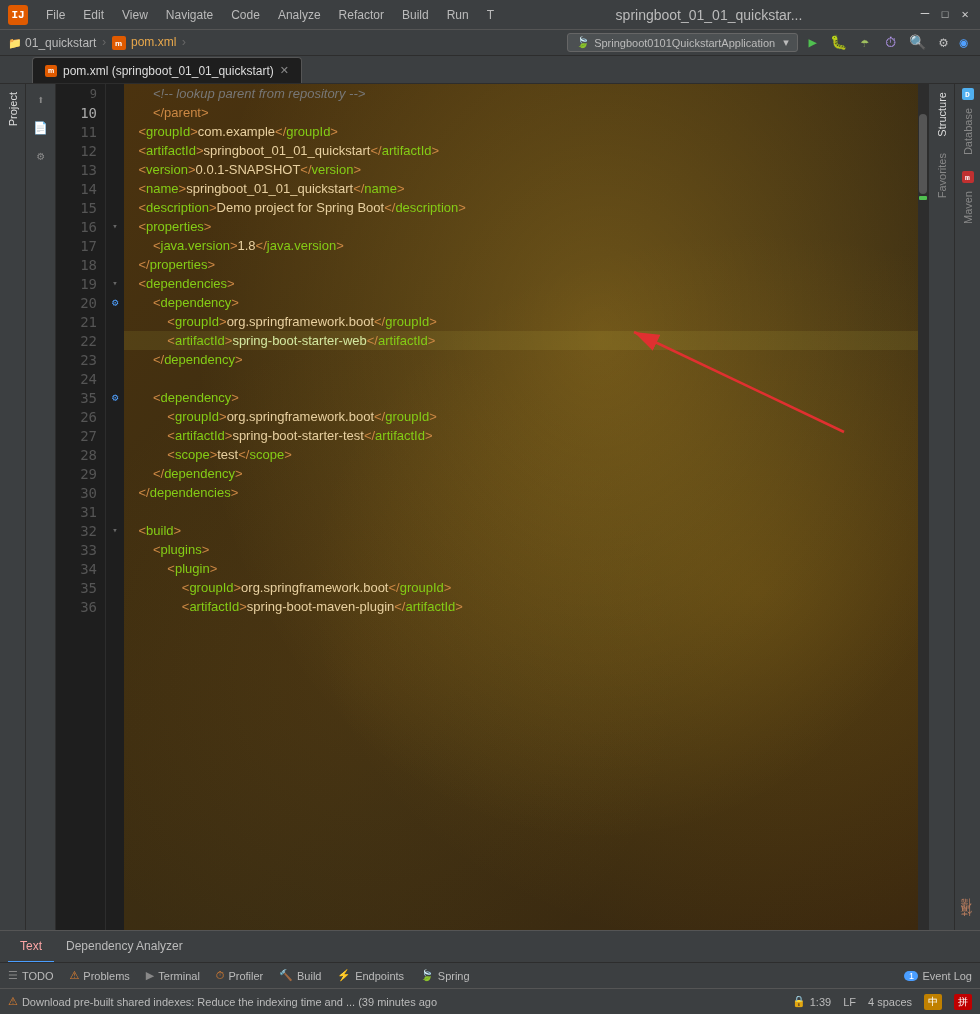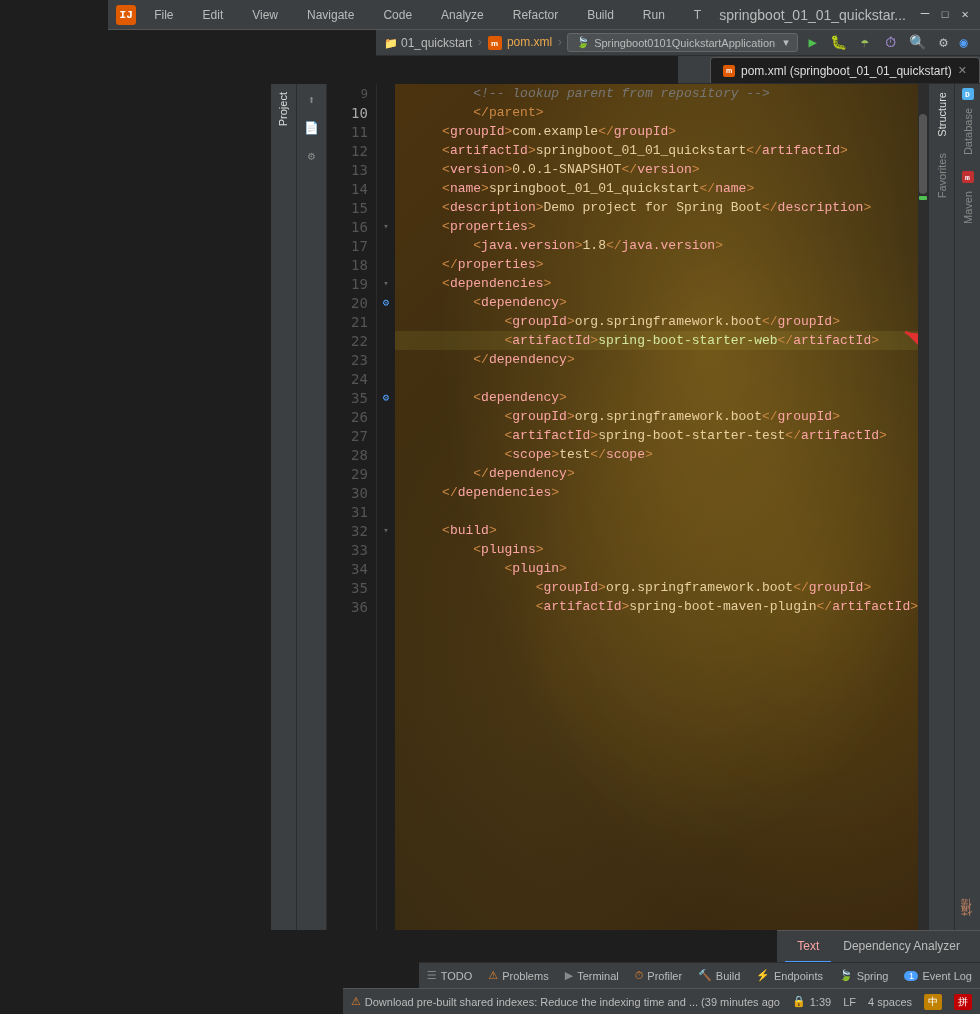--- a/index.html
+++ b/index.html
@@ -30,21 +30,21 @@
       display: flex;
       align-items: center;
       justify-content: center;
       font-size: 11px;
       font-weight: bold;
       color: white;
       flex-shrink: 0;
     }
     .title-bar-menu {
       display: flex;
-      gap: 17px;
+      gap: 6px;
     }
     .menu-item {
       color: #bbb;
       font-size: 12px;
       font-family: 'Segoe UI', Arial, sans-serif;
       padding: 2px 6px;
       cursor: pointer;
     }
     .title-bar-center {
       flex: 1;
@@ -259,28 +259,28 @@
 
     .code-content {
       position: relative;
       z-index: 1;
     }
 
     .code-line {
       height: 19px;
       display: flex;
       align-items: center;
-      padding-left: 16px;
+      padding-left: 0;
       white-space: nowrap;
       font-size: 13px;
-      font-family: Liberation Mono, monospace;
-    }
-
-    
-    .xml-tag { color: #fca5a5; }
+      font-family: Liberation Sans, sans-serif;
+    }
+
+    
+    .xml-tag { color: #84cc16; }
     .xml-bracket { color: #cc8844; }
     .xml-text { color: #e8d0a0; }
     .xml-comment { color: #777; font-style: italic; }
 
     
     .arrow-container {
       position: absolute;
       top: 0; left: 0;
       width: 100%;
       height: 100%;
@@ -456,21 +456,20 @@
       border-right: 1px solid #2d2d2d;
       flex-shrink: 0;
     }
 
     .full-layout {
       width: 980px;
       height: 1014px;
       display: flex;
       flex-direction: column;
       overflow: hidden;
-      align-items: flex-end;
     }
 
     .editor-main {
       flex: 1;
       display: flex;
       overflow: hidden;
     }
 
     .code-panel {
       flex: 1;

